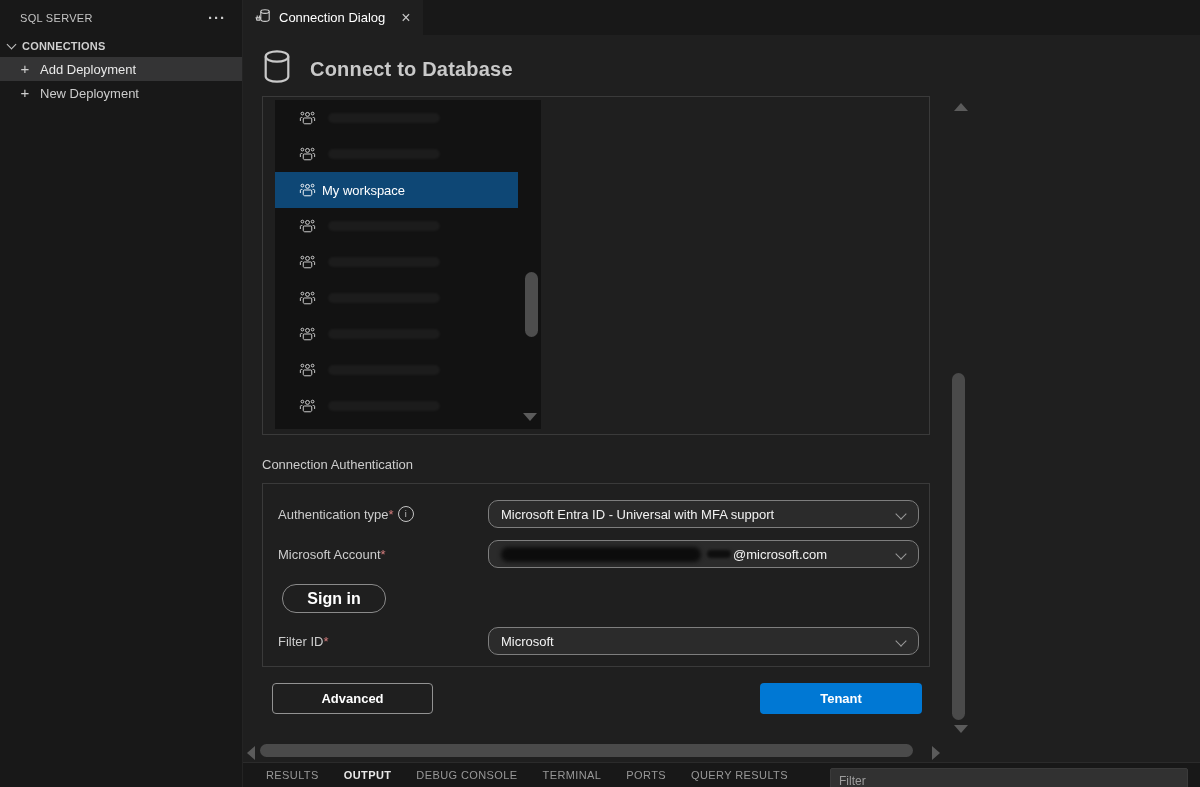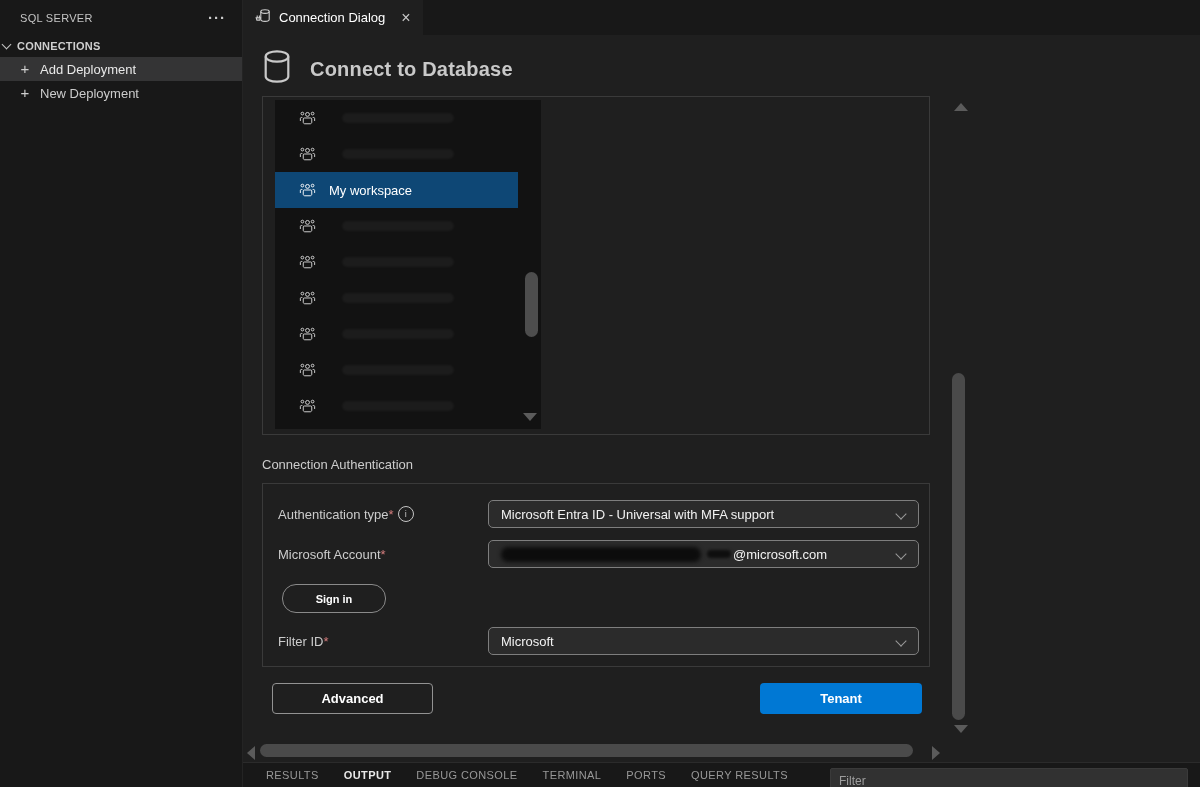--- a/index.html
+++ b/index.html
@@ -3,64 +3,64 @@
 <meta charset="utf-8">
 <style>
   html,body{margin:0;padding:0;background:#1f1f1f;font-family:"Liberation Sans",sans-serif;}
   .app{position:relative;width:1200px;height:787px;overflow:hidden;background:#1f1f1f;}
 
   
   .sidebar{position:absolute;left:0;top:0;width:243px;height:787px;background:#181818;border-right:1px solid #242424;box-sizing:border-box;}
   .sb-header{display:flex;justify-content:space-between;align-items:center;height:35px;padding:0 16px 0 20px;}
   .sb-title{font-size:11px;color:#c5c5c5;letter-spacing:.3px;}
   .sb-menu{color:#cccccc;font-size:15px;font-weight:700;letter-spacing:1px;cursor:pointer;line-height:10px;}
-  .sb-section{display:flex;align-items:center;height:22px;color:#cfcfcf;font-size:11px;font-weight:700;letter-spacing:.2px;cursor:pointer;}
+  .sb-section{display:flex;align-items:center;height:22px;padding-left:5px;color:#cfcfcf;font-size:11px;font-weight:700;letter-spacing:.2px;cursor:pointer;}
   .chev-down{width:6px;height:6px;border-right:1.4px solid #c5c5c5;border-bottom:1.4px solid #c5c5c5;transform:rotate(45deg);margin:-4px 7px 0 3px;flex:none;}
   .sb-item{display:flex;align-items:center;height:24px;padding-left:17px;font-size:13px;color:#cccccc;gap:7px;cursor:pointer;}
   .sb-item.selected{background:#343435;color:#e9e9e9;}
   .plus-glyph{font-size:15px;color:#cfcfcf;width:16px;text-align:center;line-height:16px;}
 
   
   .main{position:absolute;left:243px;top:0;right:0;height:787px;}
   .tabbar{height:35px;background:#181818;display:flex;}
   .tab{display:flex;align-items:center;gap:8px;padding:0 12px;background:#1f1f1f;cursor:pointer;}
   .tab-label{font-size:13px;color:#ffffff;}
   .tab-close{color:#c8c8c8;font-size:16px;line-height:16px;margin-left:8px;cursor:pointer;}
 
   .editor{position:absolute;top:35px;left:0;right:0;bottom:25px;background:#1f1f1f;overflow:hidden;}
 
   .dlg-header{position:absolute;left:19px;top:14px;display:flex;align-items:center;gap:18px;}
   .dlg-title{font-size:20px;font-weight:600;color:#c9c9c9;margin:0;letter-spacing:.2px;}
 
   
   .browser{position:absolute;left:19px;top:61px;width:668px;height:339px;border:1px solid #3a3a3a;box-sizing:border-box;}
   .wslist{position:absolute;left:12px;top:3px;width:266px;height:329px;background:#121212;overflow:hidden;}
-  .ws-row{display:flex;align-items:center;height:36px;padding-left:24px;gap:13px;margin-right:23px;color:#ffffff;font-size:13px;cursor:pointer;}
+  .ws-row{display:flex;align-items:center;height:36px;padding-left:24px;gap:6px;margin-right:23px;color:#ffffff;font-size:13px;cursor:pointer;}
   .ws-row.selected{background:#0e4775;}
   .ws-row svg{flex:none;}
   .redact{height:10px;width:112px;border-radius:5px;background:rgba(255,255,255,0.045);filter:blur(1px);}
   .ws-scroll{position:absolute;right:3px;top:172px;width:13px;height:65px;border-radius:7px;background:#4d4d4d;cursor:pointer;}
   .tri-down{width:0;height:0;border-left:7px solid transparent;border-right:7px solid transparent;border-top:8px solid #5b5b5b;cursor:pointer;}
   .tri-up{width:0;height:0;border-left:7px solid transparent;border-right:7px solid transparent;border-bottom:8px solid #5b5b5b;cursor:pointer;}
   .tri-left{width:0;height:0;border-top:7px solid transparent;border-bottom:7px solid transparent;border-right:8px solid #5b5b5b;cursor:pointer;}
   .tri-right{width:0;height:0;border-top:7px solid transparent;border-bottom:7px solid transparent;border-left:8px solid #5b5b5b;cursor:pointer;}
   .ws-down{position:absolute;right:4px;bottom:8px;}
 
   
   .auth-title{position:absolute;left:19px;top:422px;font-size:13px;color:#cccccc;}
   .fieldset{position:absolute;left:19px;top:448px;width:668px;height:184px;border:1px solid #3a3a3a;box-sizing:border-box;}
   .flabel{position:absolute;left:15px;height:28px;display:flex;align-items:center;font-size:13px;color:#cccccc;}
   .req{color:#d47d7d;}
   .info-icon{width:14px;height:14px;border:1px solid #c5c5c5;border-radius:50%;font-size:9px;color:#c5c5c5;display:flex;align-items:center;justify-content:center;margin-left:4px;cursor:pointer;}
-  .dropdown{position:absolute;left:225px;width:431px;height:28px;background:#2b2b2b;border:1px solid #7e7e7e;border-radius:5px;display:flex;align-items:center;padding:0 30px 0 12px;font-size:13px;color:#f2f2f2;box-sizing:border-box;cursor:pointer;}
+  .dropdown{position:absolute;left:225px;width:431px;height:28px;background:#2b2b2b;border:1px solid #7e7e7e;border-radius:10px;display:flex;align-items:center;padding:0 30px 0 12px;font-size:13px;color:#f2f2f2;box-sizing:border-box;cursor:pointer;}
   .dd-chev{position:absolute;right:13px;top:9px;width:7px;height:7px;border-right:1.4px solid #9a9a9a;border-bottom:1.4px solid #9a9a9a;transform:rotate(45deg);}
   .row1{top:16px;} .row2{top:56px;} .row3{top:143px;}
   .email-smudge{display:inline-block;width:200px;height:15px;border-radius:7px;background:#0c0c0c;filter:blur(2px);margin-right:6px;}
   .email-smudge2{display:inline-block;width:24px;height:8px;border-radius:4px;background:#0e0e0e;filter:blur(1.5px);margin-right:2px;}
-  .signin-btn{position:absolute;left:19px;top:100px;width:104px;height:29px;background:transparent;border:1px solid #8a8a8a;border-radius:14px;color:#ffffff;font-size:11px;font-weight:600;font-family:inherit;cursor:pointer;}
+  .signin-btn{position:absolute;left:19px;top:100px;width:104px;height:29px;background:transparent;border:1px solid #8a8a8a;border-radius:14px;color:#ffffff;font-size:16px;font-weight:600;font-family:inherit;cursor:pointer;}
 
   .adv-btn{position:absolute;left:29px;top:648px;width:161px;height:31px;background:#1f1f1f;border:1px solid #929292;border-radius:4px;color:#ffffff;font-size:13px;font-weight:600;font-family:inherit;cursor:pointer;}
   .connect-btn{position:absolute;left:517px;top:648px;width:162px;height:31px;background:#0078d4;border:none;border-radius:4px;color:#ffffff;font-size:13px;font-weight:600;font-family:inherit;cursor:pointer;}
 
   
   .v-up{position:absolute;left:711px;top:68px;}
   .v-thumb{position:absolute;left:709px;top:338px;width:13px;height:347px;border-radius:7px;background:#4a4a4a;cursor:pointer;}
   .v-down{position:absolute;left:711px;top:690px;}
   
   .h-left{position:absolute;left:4px;top:711px;}

